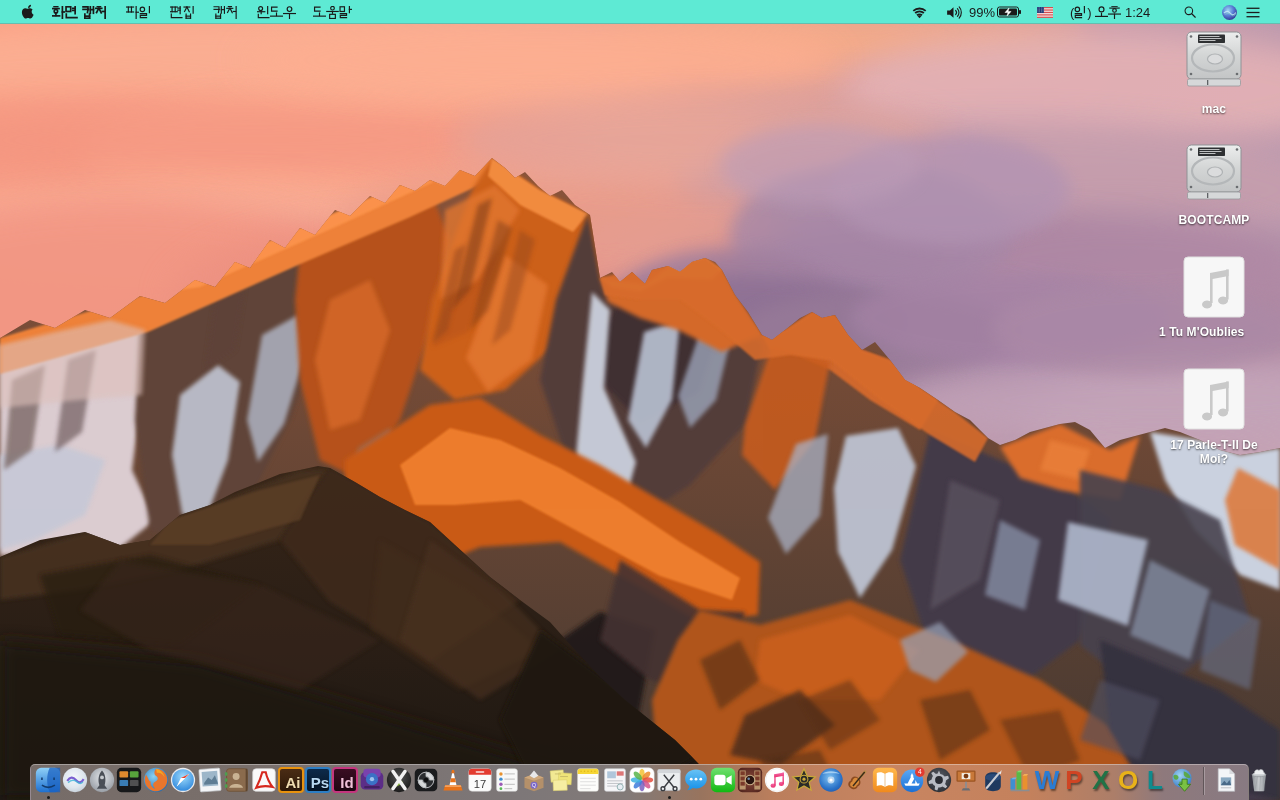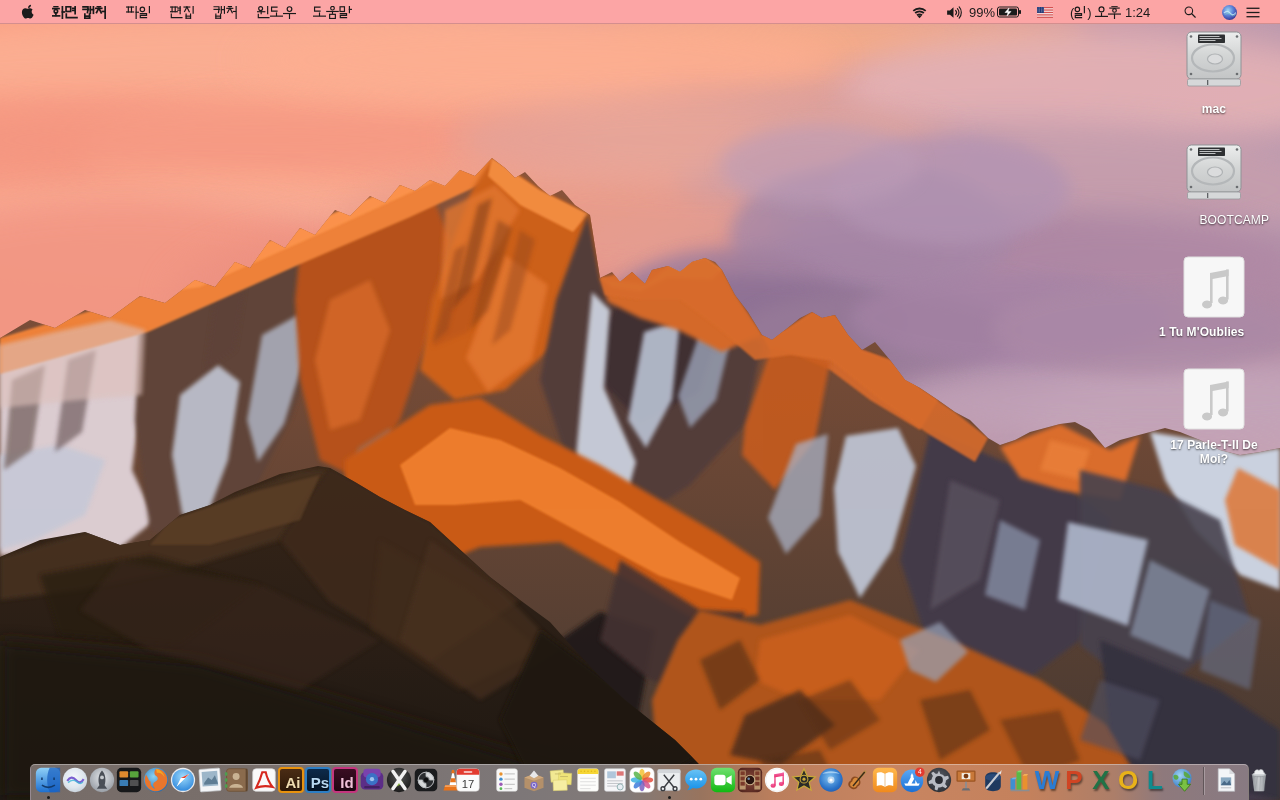--- a/index.html
+++ b/index.html
@@ -1,17 +1,17 @@
 <!DOCTYPE html>
 <html><head><meta charset="utf-8"><title>mac</title><style>
 *{margin:0;padding:0;box-sizing:border-box}
 html,body{width:1280px;height:800px;overflow:hidden}
 body{font-family:"Liberation Sans",sans-serif;position:relative;background:#c9a4ad}
 #wall{position:absolute;left:0;top:0;filter:saturate(1.12) contrast(1.04)}
-#menubar{position:absolute;left:0;top:0;width:1280px;height:24px;background:#fca5a5;
+#menubar{position:absolute;left:0;top:0;width:1280px;height:24px;background:#5eead4;
  border-bottom:1px solid rgba(120,90,90,0.3);z-index:10}
 #dock{position:absolute;left:30px;top:764px;width:1219px;height:36px;
  background:linear-gradient(90deg,rgb(118,108,104) 0%,rgb(121,111,107) 18%,rgb(125,119,120) 40%,
  rgb(130,122,120) 49%,rgb(152,116,94) 55%,rgb(187,126,92) 61%,rgb(200,133,97) 71%,
  rgb(196,129,92) 82%,rgb(172,126,105) 89%,rgb(142,121,124) 93%,rgb(136,122,130) 100%);
  border-radius:5px 5px 0 0;border-top:1px solid rgba(255,255,255,0.35);
  border-left:1px solid rgba(255,255,255,0.12);border-right:1px solid rgba(255,255,255,0.12)}
 .di{position:absolute;top:767px;width:26px;height:26px;z-index:5}
 .di svg,.di div{width:26px;height:26px}
 </style></head>
@@ -474,21 +474,21 @@
 <ellipse cx="27" cy="27" rx="21" ry="13.5" fill="none" stroke="#b4b7b9" stroke-width="2.2"></ellipse>
 <ellipse cx="29" cy="28" rx="7.5" ry="5" fill="#dbdcdd" stroke="#aeb1b3" stroke-width="1.2"></ellipse>
 <rect x="1.5" y="48" width="53" height="7" rx="1.5" fill="#d6d8d9" stroke="#97999c" stroke-width="0.8"></rect>
 <g fill="#5f6265">
         <rect x="21.0" y="49" width="1.3" height="5" <rect="" <="" g="">
 <rect x="3" y="53" width="8" height="4.2" rx="1" fill="#b9bbbd"></rect>
           <rect x="45" y="53" width="8" height="4.2" rx="1" fill="#b9bbbd"></rect>
 </rect>
       </g>
     </svg></div>
-<div style="position:absolute;width:110px;text-align:right;color:#fff;font-size:12px;font-weight:400;text-shadow:0 1px 2px rgba(0,0,0,0.65);letter-spacing:0.1px;line-height:14px;left:1159px;top:213px">BOOTCAMP</div>
+<div style="position:absolute;width:110px;text-align:center;color:#fff;font-size:12px;font-weight:700;text-shadow:0 1px 2px rgba(0,0,0,0.65);letter-spacing:0.1px;line-height:14px;left:1159px;top:213px">BOOTCAMP</div>
 <div style="position:absolute;left:1183px;top:256px"><svg width="62" height="62" viewBox="0 0 62 62">
 <rect x="1" y="1" width="60" height="60" rx="4" fill="#f7f7f7" stroke="#e0e0e0" stroke-width="1"></rect>
 <g fill="#c9c9c9">
         <path d="M24 44.5 a5 4 0 1 0 0.1 0 Z M40 40.5 a5 4 0 1 0 0.1 0 Z"></path>
         <rect x="27" y="17" width="2.6" height="30"></rect>
         <rect x="43" y="13.5" width="2.6" height="30"></rect>
         <path d="M27 17 L45.6 13.5 L45.6 20 L27 23.5 Z"></path>
       </g>
 </svg></div>
 <div style="position:absolute;width:110px;text-align:left;color:#fff;font-size:12px;font-weight:700;text-shadow:0 1px 2px rgba(0,0,0,0.65);letter-spacing:0.1px;line-height:14px;left:1159px;top:325px">1 Tu M'Oublies</div>
@@ -633,21 +633,21 @@
         <path d="M15 24 A9 9 0 0 1 6 15 L11 15 A4 4 0 0 0 15 19 Z" fill="#d6d8da"></path>
       </g>
       <circle cx="15" cy="15" r="2.5" fill="#0d0d0f"></circle>
     </svg></div>
 <div class="di" style="left:440.0px"><svg width="26" height="26" viewBox="0 0 30 30">
       <path d="M15 3 L19.5 23 H10.5 Z" fill="#fff"></path>
       <path d="M12.7 13 h4.6 l1 4.5 h-6.6 Z M13.8 3.5 h2.4 l0.8 3.8 h-4 Z" fill="#e8731a"></path>
       <path d="M6 21 h18 l2 6 H4 Z" fill="#e8731a"></path>
       <path d="M6 21 h18 l0.7 2 H5.3 Z" fill="#f4a05c"></path>
     </svg></div>
-<div class="di" style="left:455px"><svg width="26" height="26" viewBox="0 0 30 30">
+<div class="di" style="left:467.0px"><svg width="26" height="26" viewBox="0 0 30 30">
       <rect x="2" y="2" width="26" height="26" rx="4" fill="#fbfbfb" stroke="#d0d0d0" stroke-width="0.6"></rect>
       <path d="M2 6 a4 4 0 0 1 4-4 h18 a4 4 0 0 1 4 4 v3 H2 Z" fill="#e33b30"></path>
       <rect x="10" y="5" width="10" height="1.6" rx="0.8" fill="#fff" opacity="0.85"></rect>
       <text x="15" y="24" font-size="13" fill="#3a3a3a" text-anchor="middle" font-family="Liberation Sans">17</text>
     </svg></div>
 <div class="di" style="left:494.0px"><svg width="26" height="26" viewBox="0 0 30 30">
       <rect x="3" y="2" width="24" height="26" rx="3" fill="#f8f8f8" stroke="#d5d5d5" stroke-width="0.6"></rect>
       <g>
         <circle cx="8" cy="8" r="2" fill="#e8912e"></circle>
         <circle cx="8" cy="14" r="2" fill="#3f8ed0"></circle>

